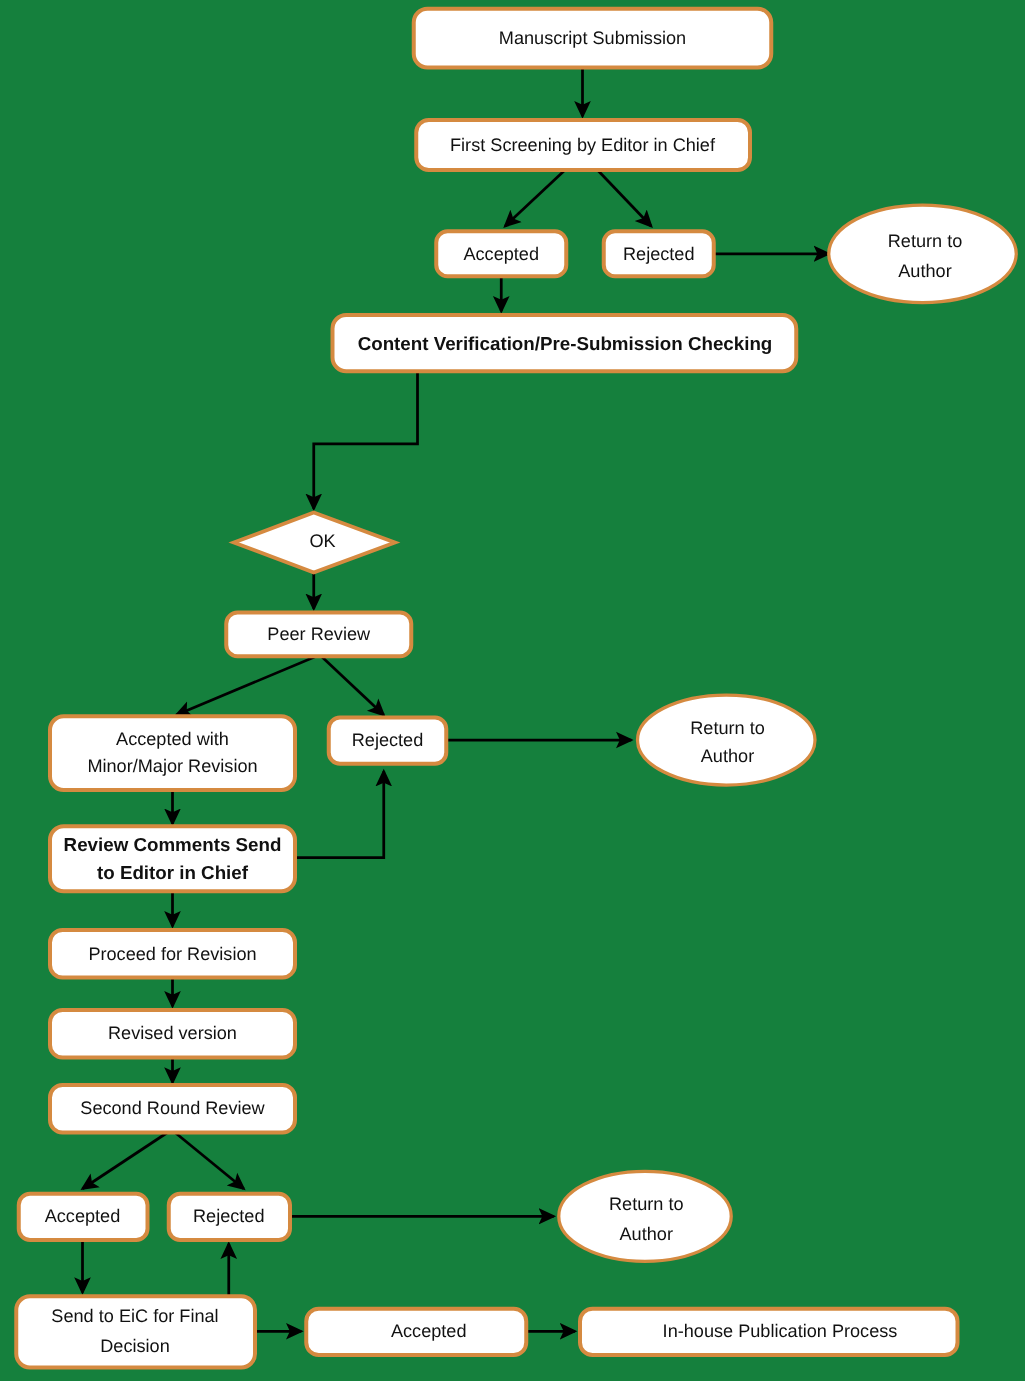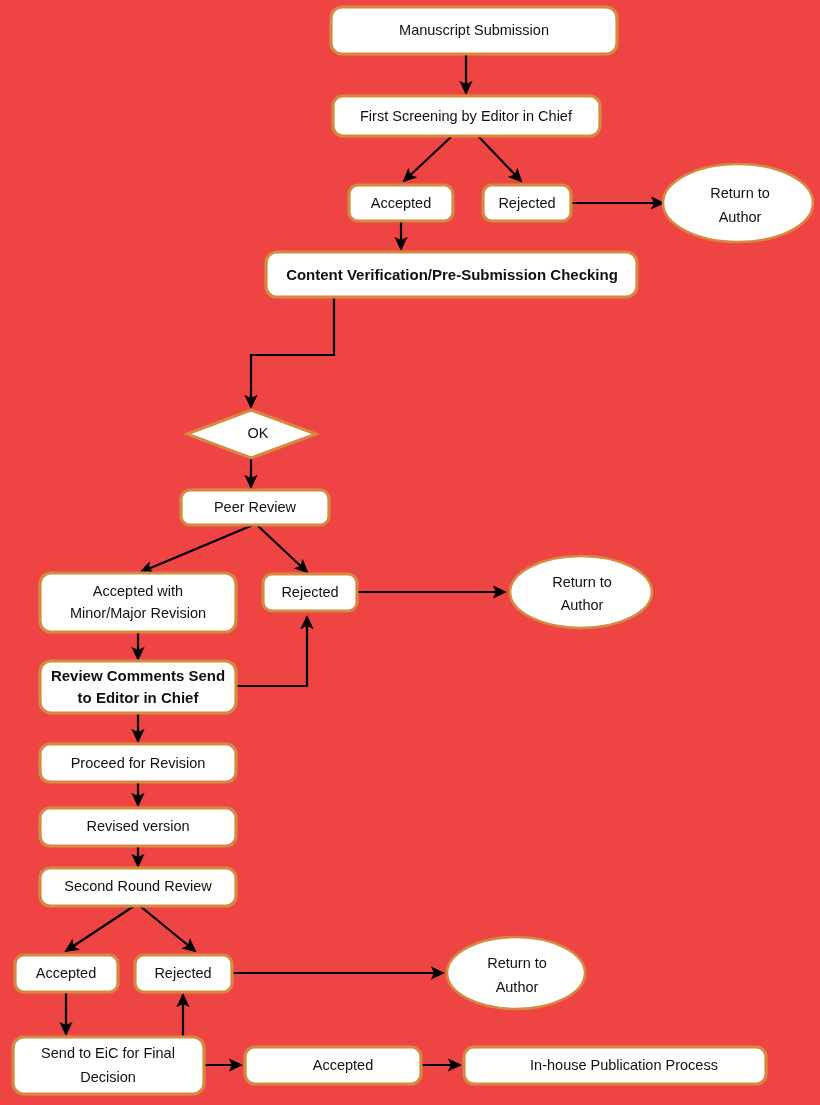--- a/index.html
+++ b/index.html
@@ -4,21 +4,21 @@
 <style>
   html, body {
     margin: 0;
     padding: 0;
     background: #ffffff;
   }
   #flowchart-root {
     position: relative;
     width: 820px;
     height: 1105px;
-    background: #ef4444;
+    background: #15803d;
     font-family: "Liberation Sans", sans-serif;
     overflow: hidden;
   }
   svg.canvas {
     position: absolute;
     top: 0;
     left: 0;
     width: 820px;
     height: 1105px;
   }

